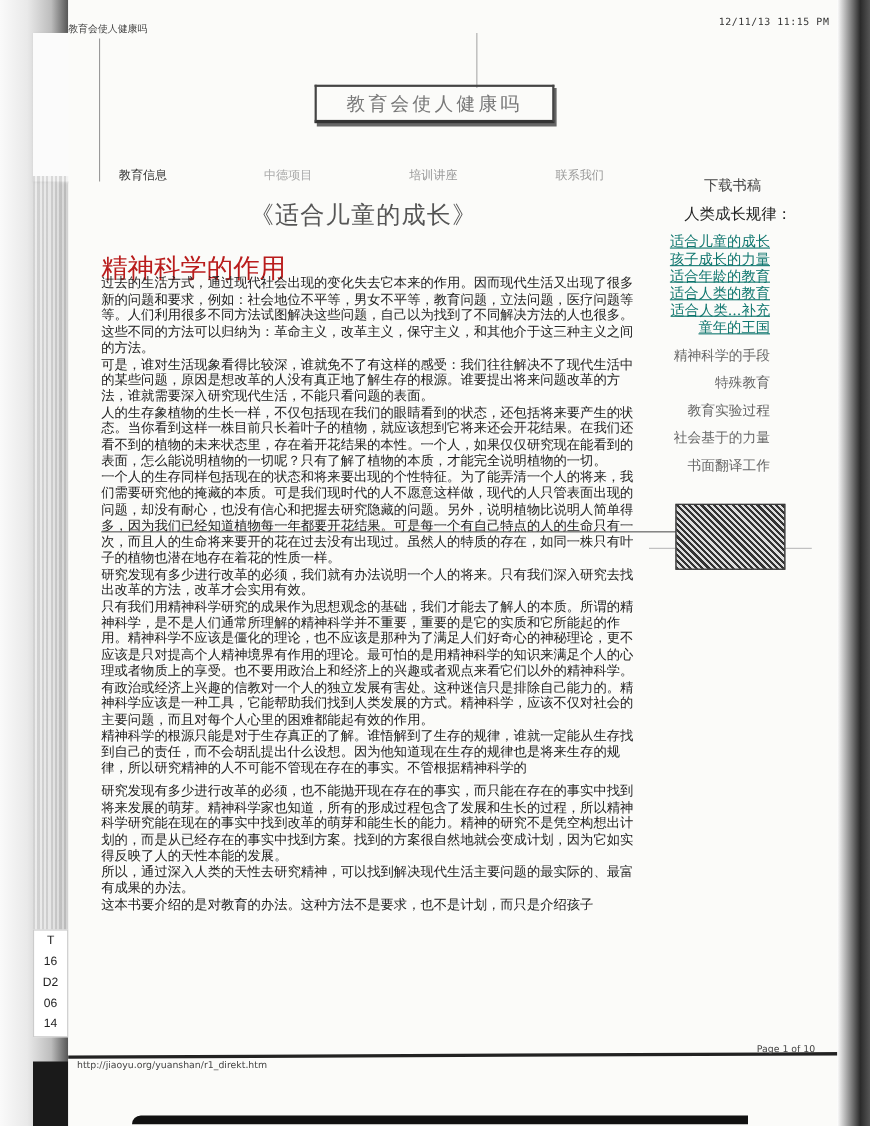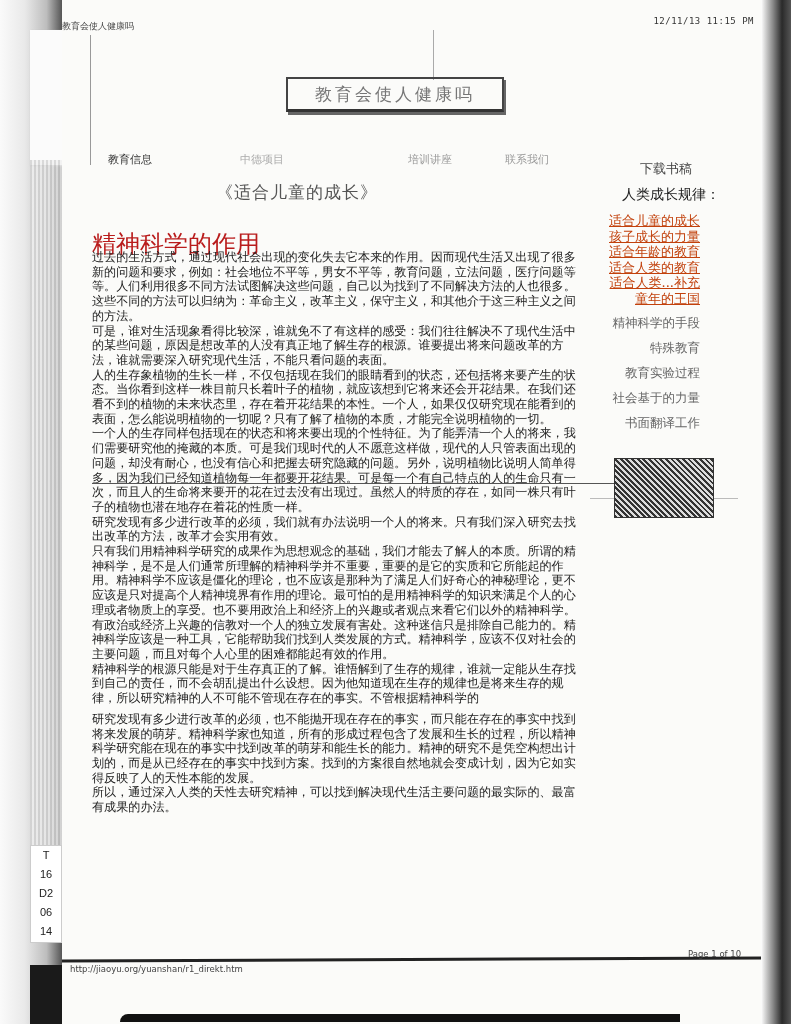--- a/index.html
+++ b/index.html
@@ -13,33 +13,33 @@
   .page{position:absolute;left:62px;top:0;width:700px;height:1024px;background:#fbfbf9;}
   .hdr-left{position:absolute;left:0;top:20px;font-size:9px;color:#444;}
   .hdr-right{position:absolute;right:8px;top:16px;font-size:9px;color:#333;font-family:"DejaVu Sans Mono",monospace;letter-spacing:.5px;}
   .vline{position:absolute;left:28px;top:35px;width:1px;height:130px;background:#999;}
   .vline2{position:absolute;left:371px;top:30px;width:1px;height:50px;background:#aaa;}
   .banner{position:absolute;left:224px;top:77px;width:214px;height:30px;border:2px solid #444;border-bottom:3px solid #333;box-shadow:2px 3px 0 #666;display:flex;align-items:center;justify-content:center;font-family:"DejaVu Serif",serif;font-size:17px;color:#777;letter-spacing:3px;}
   .nav{position:absolute;left:40px;top:152px;width:520px;display:flex;font-family:"DejaVu Serif",serif;font-size:11px;color:#555;}
   .nav span{position:absolute;white-space:nowrap;}
   .nav .n0{left:6px;color:#333;}
   .nav .n1{left:138px;color:#aaa;}
-  .nav .n2{left:270px;color:#999;margin-left:36px;}
+  .nav .n2{left:270px;color:#999;}
   .nav .n3{left:403px;color:#999;}
-  .subtitle{position:absolute;left:154px;top:181px;font-family:"DejaVu Serif",serif;font-size:17px;color:#555;letter-spacing:1px;}
+  .subtitle{position:absolute;left:165px;top:181px;font-family:"DejaVu Serif",serif;font-size:22px;color:#555;letter-spacing:1px;}
   .h1{position:absolute;left:30px;top:228px;font-family:"DejaVu Sans",sans-serif;font-size:24px;color:#b91c1c;}
   .body{position:absolute;left:30px;top:250px;width:485px;font-family:"DejaVu Sans",sans-serif;font-size:12.1px;line-height:14.7px;color:#222;}
   .body p{margin:0;text-indent:0;}
   .body p.gap{margin-top:6px;}
   .strike{position:absolute;left:30px;top:483px;width:530px;height:1px;background:#555;}
   .sidebar{position:absolute;left:548px;top:160px;width:150px;font-family:"DejaVu Serif",serif;text-align:right;}
   .sb-dl{position:absolute;left:30px;top:0;font-size:13px;color:#444;white-space:nowrap;}
   .sb-h{position:absolute;left:12px;top:26px;font-size:14px;color:#222;white-space:nowrap;}
   .sb-links{position:absolute;right:60px;top:53px;font-size:13px;line-height:15.5px;text-align:right;}
-  .sb-links a{display:block;color:#c2410c;text-decoration:underline;white-space:nowrap;}
+  .sb-links a{display:block;color:#0f766e;text-decoration:underline;white-space:nowrap;}
   .sb-plain{position:absolute;right:60px;top:150px;font-size:12.5px;line-height:25px;text-align:right;color:#666;}
   .sb-plain span{display:block;white-space:nowrap;}
   .sb-img{position:absolute;left:614px;top:458px;width:98px;height:58px;background:repeating-linear-gradient(45deg,#333 0 2px,#ddd 2px 4px),#777;border:1px solid #333;}
   .sb-img-line{position:absolute;left:590px;top:498px;width:148px;height:1px;background:#bbb;}
   .footer-rule{position:absolute;left:62px;top:958px;width:705px;height:3px;background:#222;transform:rotate(-0.25deg);}
   .footer-url{position:absolute;left:70px;top:964px;font-size:8.5px;color:#444;}
   .footer-page{position:absolute;left:688px;top:949px;font-size:8.5px;color:#444;}
   .bottom-band{position:absolute;left:120px;top:1014px;width:560px;height:8px;background:#111;border-radius:30px 0 0 0;}
   .stamp{position:absolute;left:30px;top:845px;width:30px;height:96px;background:#fff;border:1px solid #ccc;font-family:"Liberation Sans",sans-serif;font-size:11px;line-height:19px;text-align:center;color:#222;}
   .stamp span{display:block;}
@@ -77,20 +77,21 @@
   <div class="body">
     <p>过去的生活方式，通过现代社会出现的变化失去它本来的作用。因而现代生活又出现了很多新的问题和要求，例如：社会地位不平等，男女不平等，教育问题，立法问题，医疗问题等等。人们利用很多不同方法试图解决这些问题，自己以为找到了不同解决方法的人也很多。这些不同的方法可以归纳为：革命主义，改革主义，保守主义，和其他介于这三种主义之间的方法。</p>
     <p>可是，谁对生活现象看得比较深，谁就免不了有这样的感受：我们往往解决不了现代生活中的某些问题，原因是想改革的人没有真正地了解生存的根源。谁要提出将来问题改革的方法，谁就需要深入研究现代生活，不能只看问题的表面。</p>
     <p>人的生存象植物的生长一样，不仅包括现在我们的眼睛看到的状态，还包括将来要产生的状态。当你看到这样一株目前只长着叶子的植物，就应该想到它将来还会开花结果。在我们还看不到的植物的未来状态里，存在着开花结果的本性。一个人，如果仅仅研究现在能看到的表面，怎么能说明植物的一切呢？只有了解了植物的本质，才能完全说明植物的一切。</p>
     <p>一个人的生存同样包括现在的状态和将来要出现的个性特征。为了能弄清一个人的将来，我们需要研究他的掩藏的本质。可是我们现时代的人不愿意这样做，现代的人只管表面出现的问题，却没有耐心，也没有信心和把握去研究隐藏的问题。另外，说明植物比说明人简单得多，因为我们已经知道植物每一年都要开花结果。可是每一个有自己特点的人的生命只有一次，而且人的生命将来要开的花在过去没有出现过。虽然人的特质的存在，如同一株只有叶子的植物也潜在地存在着花的性质一样。</p>
     <p>研究发现有多少进行改革的必须，我们就有办法说明一个人的将来。只有我们深入研究去找出改革的方法，改革才会实用有效。</p>
     <p>只有我们用精神科学研究的成果作为思想观念的基础，我们才能去了解人的本质。所谓的精神科学，是不是人们通常所理解的精神科学并不重要，重要的是它的实质和它所能起的作用。精神科学不应该是僵化的理论，也不应该是那种为了满足人们好奇心的神秘理论，更不应该是只对提高个人精神境界有作用的理论。最可怕的是用精神科学的知识来满足个人的心理或者物质上的享受。也不要用政治上和经济上的兴趣或者观点来看它们以外的精神科学。有政治或经济上兴趣的信教对一个人的独立发展有害处。这种迷信只是排除自己能力的。精神科学应该是一种工具，它能帮助我们找到人类发展的方式。精神科学，应该不仅对社会的主要问题，而且对每个人心里的困难都能起有效的作用。</p>
     <p>精神科学的根源只能是对于生存真正的了解。谁悟解到了生存的规律，谁就一定能从生存找到自己的责任，而不会胡乱提出什么设想。因为他知道现在生存的规律也是将来生存的规律，所以研究精神的人不可能不管现在存在的事实。不管根据精神科学的</p>
     <p class="gap">研究发现有多少进行改革的必须，也不能抛开现在存在的事实，而只能在存在的事实中找到将来发展的萌芽。精神科学家也知道，所有的形成过程包含了发展和生长的过程，所以精神科学研究能在现在的事实中找到改革的萌芽和能生长的能力。精神的研究不是凭空构想出计划的，而是从已经存在的事实中找到方案。找到的方案很自然地就会变成计划，因为它如实得反映了人的天性本能的发展。</p>
     <p>所以，通过深入人类的天性去研究精神，可以找到解决现代生活主要问题的最实际的、最富有成果的办法。</p>
+    <p>这本书要介绍的是对教育的办法。这种方法不是要求，也不是计划，而只是介绍孩子</p>
   </div>
   <div class="strike"></div>
 
   <div class="sidebar">
     <div class="sb-dl">下载书稿</div>
     <div class="sb-h">人类成长规律：</div>
     <div class="sb-links">
       <a>适合儿童的成长</a>
       <a>孩子成长的力量</a>
       <a>适合年龄的教育</a>

